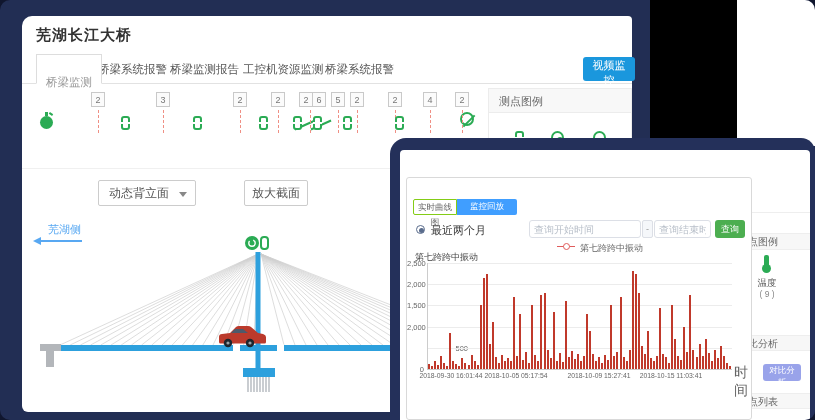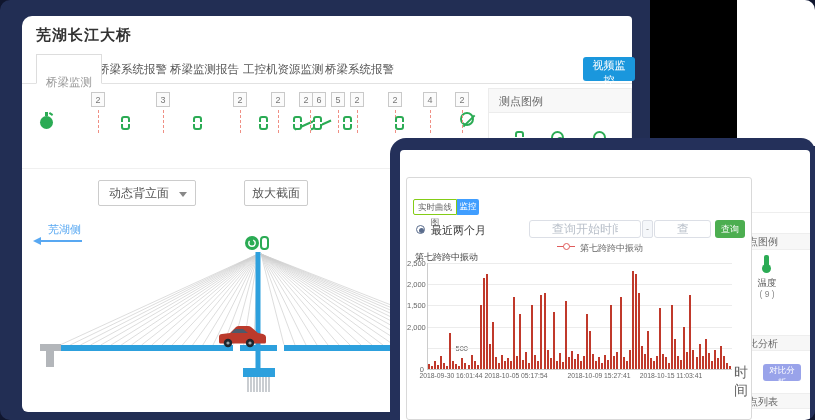--- a/index.html
+++ b/index.html
@@ -43,25 +43,25 @@
   
   #modal{position:absolute;left:390px;top:138px;width:425px;height:282px;background:#24305a;border-radius:16px 14px 0 0;z-index:5;}
   #modal-page{position:absolute;left:10px;top:12px;width:410px;height:270px;background:#fff;border-radius:4px 4px 0 0;overflow:hidden;}
   .sp-bar{position:absolute;left:330px;width:80px;background:#f7f7f7;border-top:1px solid #eee;border-bottom:1px solid #eee;font-size:10px;color:#666;line-height:16px;padding-left:8px;white-space:nowrap;overflow:hidden;z-index:1;}
   #dialog{position:absolute;left:6px;top:27px;width:346px;height:243px;background:#fff;border:1px solid #d9d9d9;border-radius:3px;z-index:2;}
   .dlg-head{position:absolute;left:0;top:0;width:100%;height:22px;border-bottom:1px solid #e8e8e8;}
   .dlg-title{position:absolute;left:10px;top:5px;font-size:11px;color:#333;}
   .dlg-close{position:absolute;right:8px;top:3px;font-size:13px;color:#999;cursor:pointer;}
   .dlg-tab{position:absolute;top:21px;height:16px;line-height:15px;text-align:center;font-size:8.5px;cursor:pointer;}
   .dlg-tab.plain{left:6px;width:44px;border:1px solid #84cc16;border-radius:2px 0 0 2px;color:#666;background:#fff;}
-  .dlg-tab.blue{left:50px;width:22px;background:#409eff;color:#fff;border-radius:0 2px 2px 0;}
+  .dlg-tab.blue{left:50px;width:60px;background:#409eff;color:#fff;border-radius:0 2px 2px 0;}
   .radio{position:absolute;left:9px;top:47px;width:9px;height:9px;border:1px solid #5a6c8c;border-radius:50%;cursor:pointer;}
   .radio::after{content:"";position:absolute;left:2px;top:2px;width:5px;height:5px;border-radius:50%;background:#5a6c8c;}
   .radio-label{position:absolute;left:24px;top:45px;font-size:11px;color:#333;}
-  .dlg-input{position:absolute;top:42px;height:18px;border:1px solid #dcdfe6;border-radius:3px;font-size:12px;color:#555;padding:0 22px;outline:none;}
+  .dlg-input{position:absolute;top:42px;height:18px;border:1px solid #dcdfe6;border-radius:3px;font-size:10px;color:#555;padding:0 4px;outline:none;}
   .dlg-input::placeholder{color:#b8bfc9;}
   .in-sep{position:absolute;left:235px;top:42px;width:11px;height:18px;background:#f5f7fa;border:1px solid #dcdfe6;border-radius:2px;color:#999;font-size:9px;text-align:center;line-height:16px;}
   .btn-query{position:absolute;left:308px;top:42px;width:30px;height:18px;background:#4cae50;border:0;border-radius:3px;color:#fff;font-size:9px;cursor:pointer;}
   .lgd-row{position:absolute;left:150px;top:64px;height:10px;}
   .lgd-marker{position:absolute;left:0;top:4px;width:18px;height:1px;background:#e05c5c;}
   .lgd-marker::after{content:"";position:absolute;left:6px;top:-3px;width:5px;height:5px;border:1px solid #e05c5c;border-radius:50%;background:#fff;}
   .lgd-text{position:absolute;left:23px;top:0;font-size:9px;color:#666;white-space:nowrap;}
   .chart-title{position:absolute;left:8px;top:73px;font-size:9px;color:#444;white-space:nowrap;}
   .ytick{position:absolute;left:0;width:17px;text-align:right;font-size:7.5px;color:#666;}
   .gridline{position:absolute;left:20px;width:305px;height:1px;background:#ececec;}

